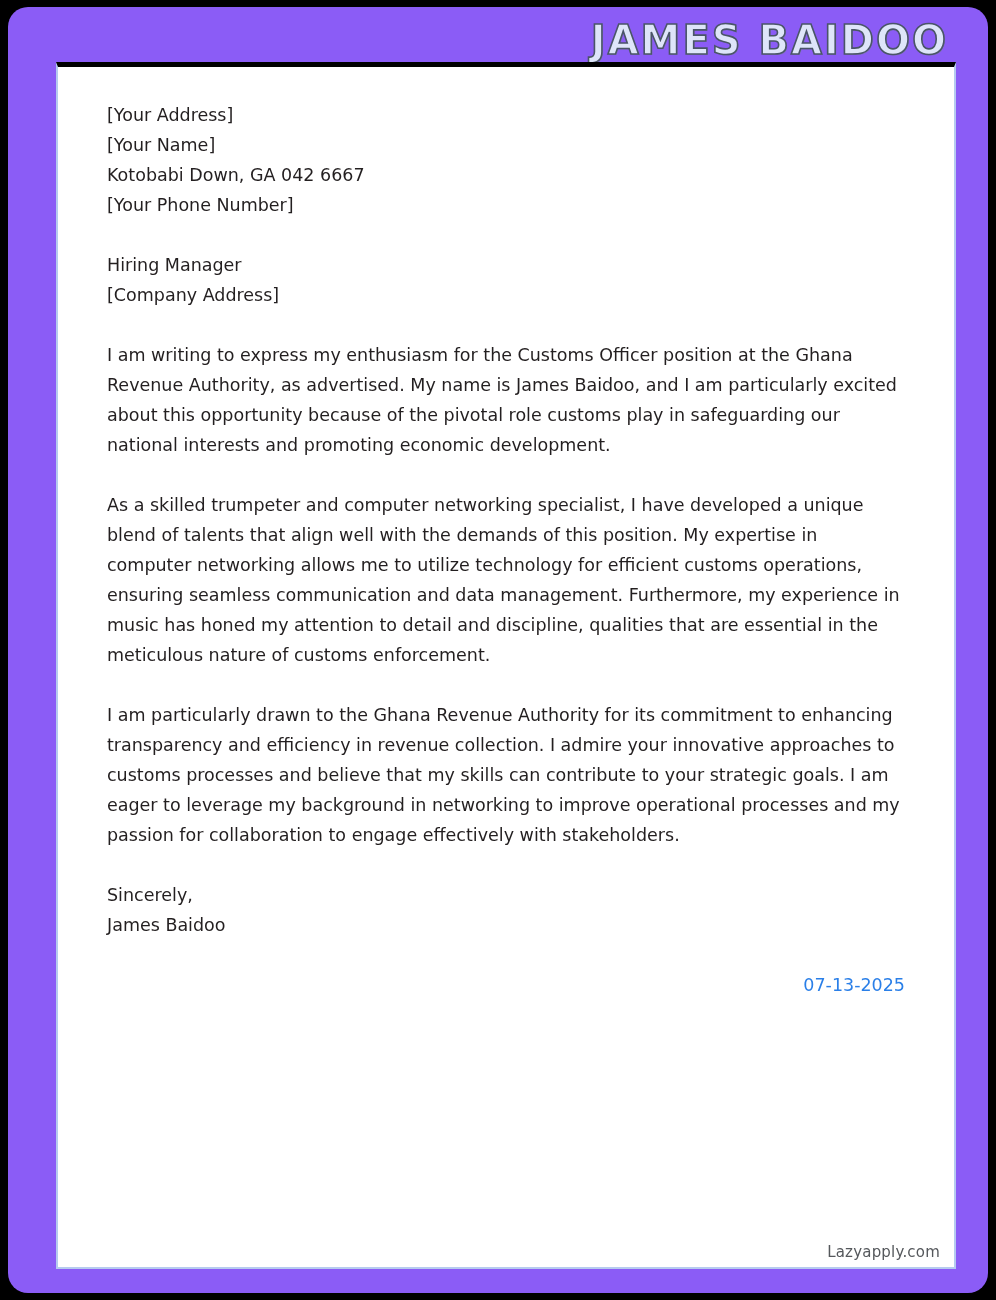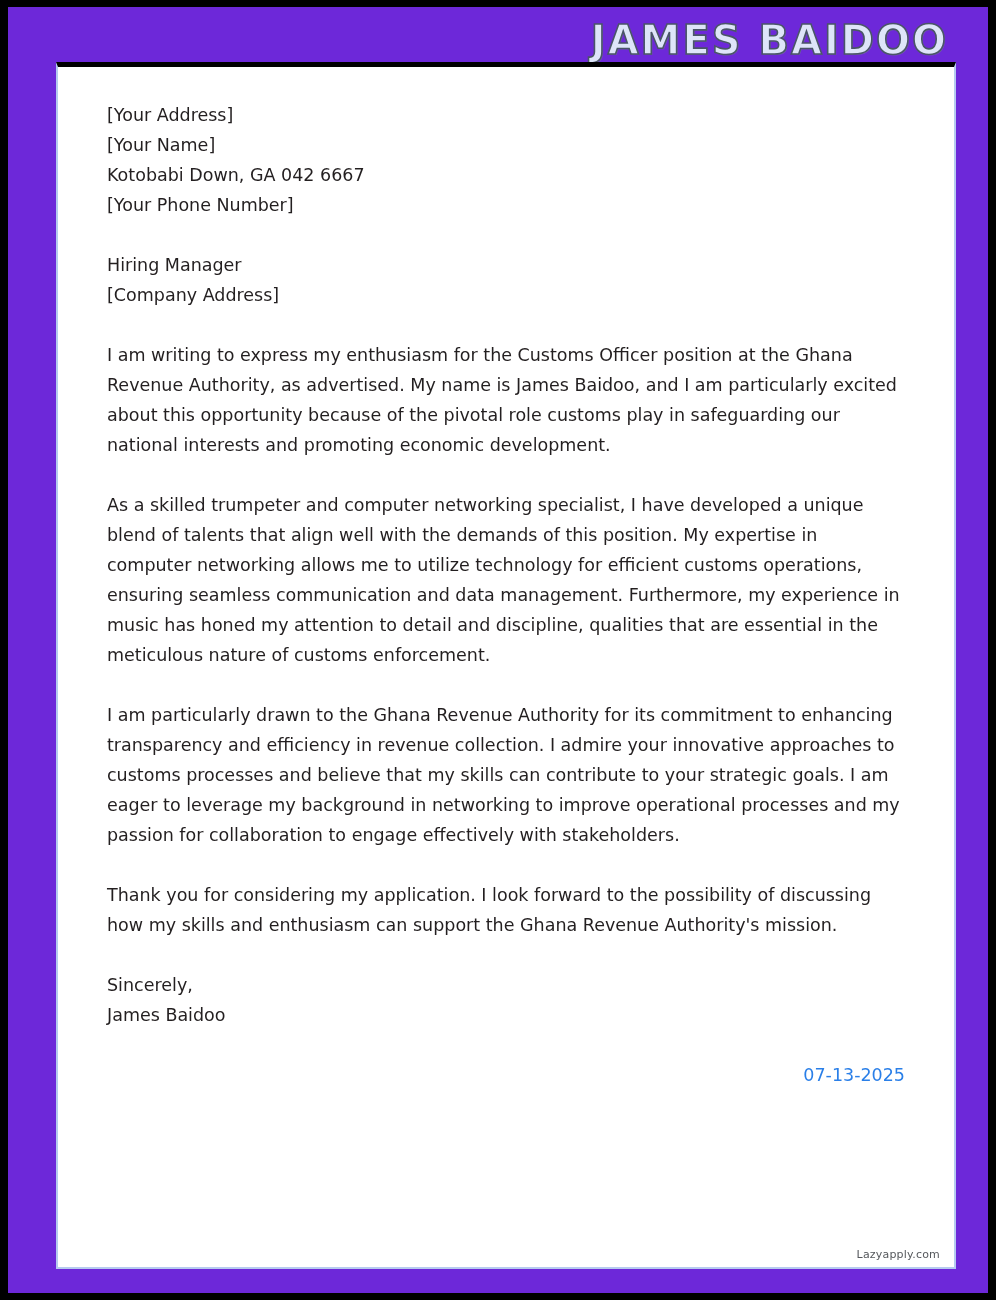--- a/index.html
+++ b/index.html
@@ -14,22 +14,23 @@
     overflow: hidden;
   }
 
   
   .frame {
     position: absolute;
     left: 8px;
     top: 7px;
     width: 980px;
     height: 1286px;
-    background: #6d28d9;
+    background: #8b5cf6;
     box-sizing: border-box;
+    border-radius: 20px;
   }
 
   
   .header-name {
     position: absolute;
     right: 40px;
     top: 12px;
     font-family: "DejaVu Sans", sans-serif;
     font-size: 40px;
     font-weight: 700;
@@ -91,21 +92,21 @@
 
   .sig-gap {
     height: 30px;
   }
 
   .footer {
     position: absolute;
     right: 14px;
     bottom: 6px;
     font-family: "DejaVu Sans", sans-serif;
-    font-size: 11px;
+    font-size: 15px;
     color: #55585c;
     letter-spacing: 0.2px;
     margin-top: 36px;
   }
 </style>
 </head>
 <body>
 
 <div class="frame">
 
@@ -132,23 +133,20 @@
       </div>
 
       <div class="block">
         <p class="letter-para">As a skilled trumpeter and computer networking specialist, I have developed a unique blend of talents that align well with the demands of this position. My expertise in computer networking allows me to utilize technology for efficient customs operations, ensuring seamless communication and data management. Furthermore, my experience in music has honed my attention to detail and discipline, qualities that are essential in the meticulous nature of customs enforcement.</p>
       </div>
 
       <div class="block">
         <p class="letter-para">I am particularly drawn to the Ghana Revenue Authority for its commitment to enhancing transparency and efficiency in revenue collection. I admire your innovative approaches to customs processes and believe that my skills can contribute to your strategic goals. I am eager to leverage my background in networking to improve operational processes and my passion for collaboration to engage effectively with stakeholders.</p>
       </div>
 
-      <div class="block">
-        <p class="letter-para">Thank you for considering my application. I look forward to the possibility of discussing how my skills and enthusiasm can support the Ghana Revenue Authority's mission.</p>
-      </div>
 
       <div class="block tight">
         <p class="letter-line">Sincerely,</p>
         <p class="letter-line">James Baidoo</p>
         <div class="sig-gap"></div>
         <p class="date-line">07-13-2025</p>
       </div>
 
     </div>
 

